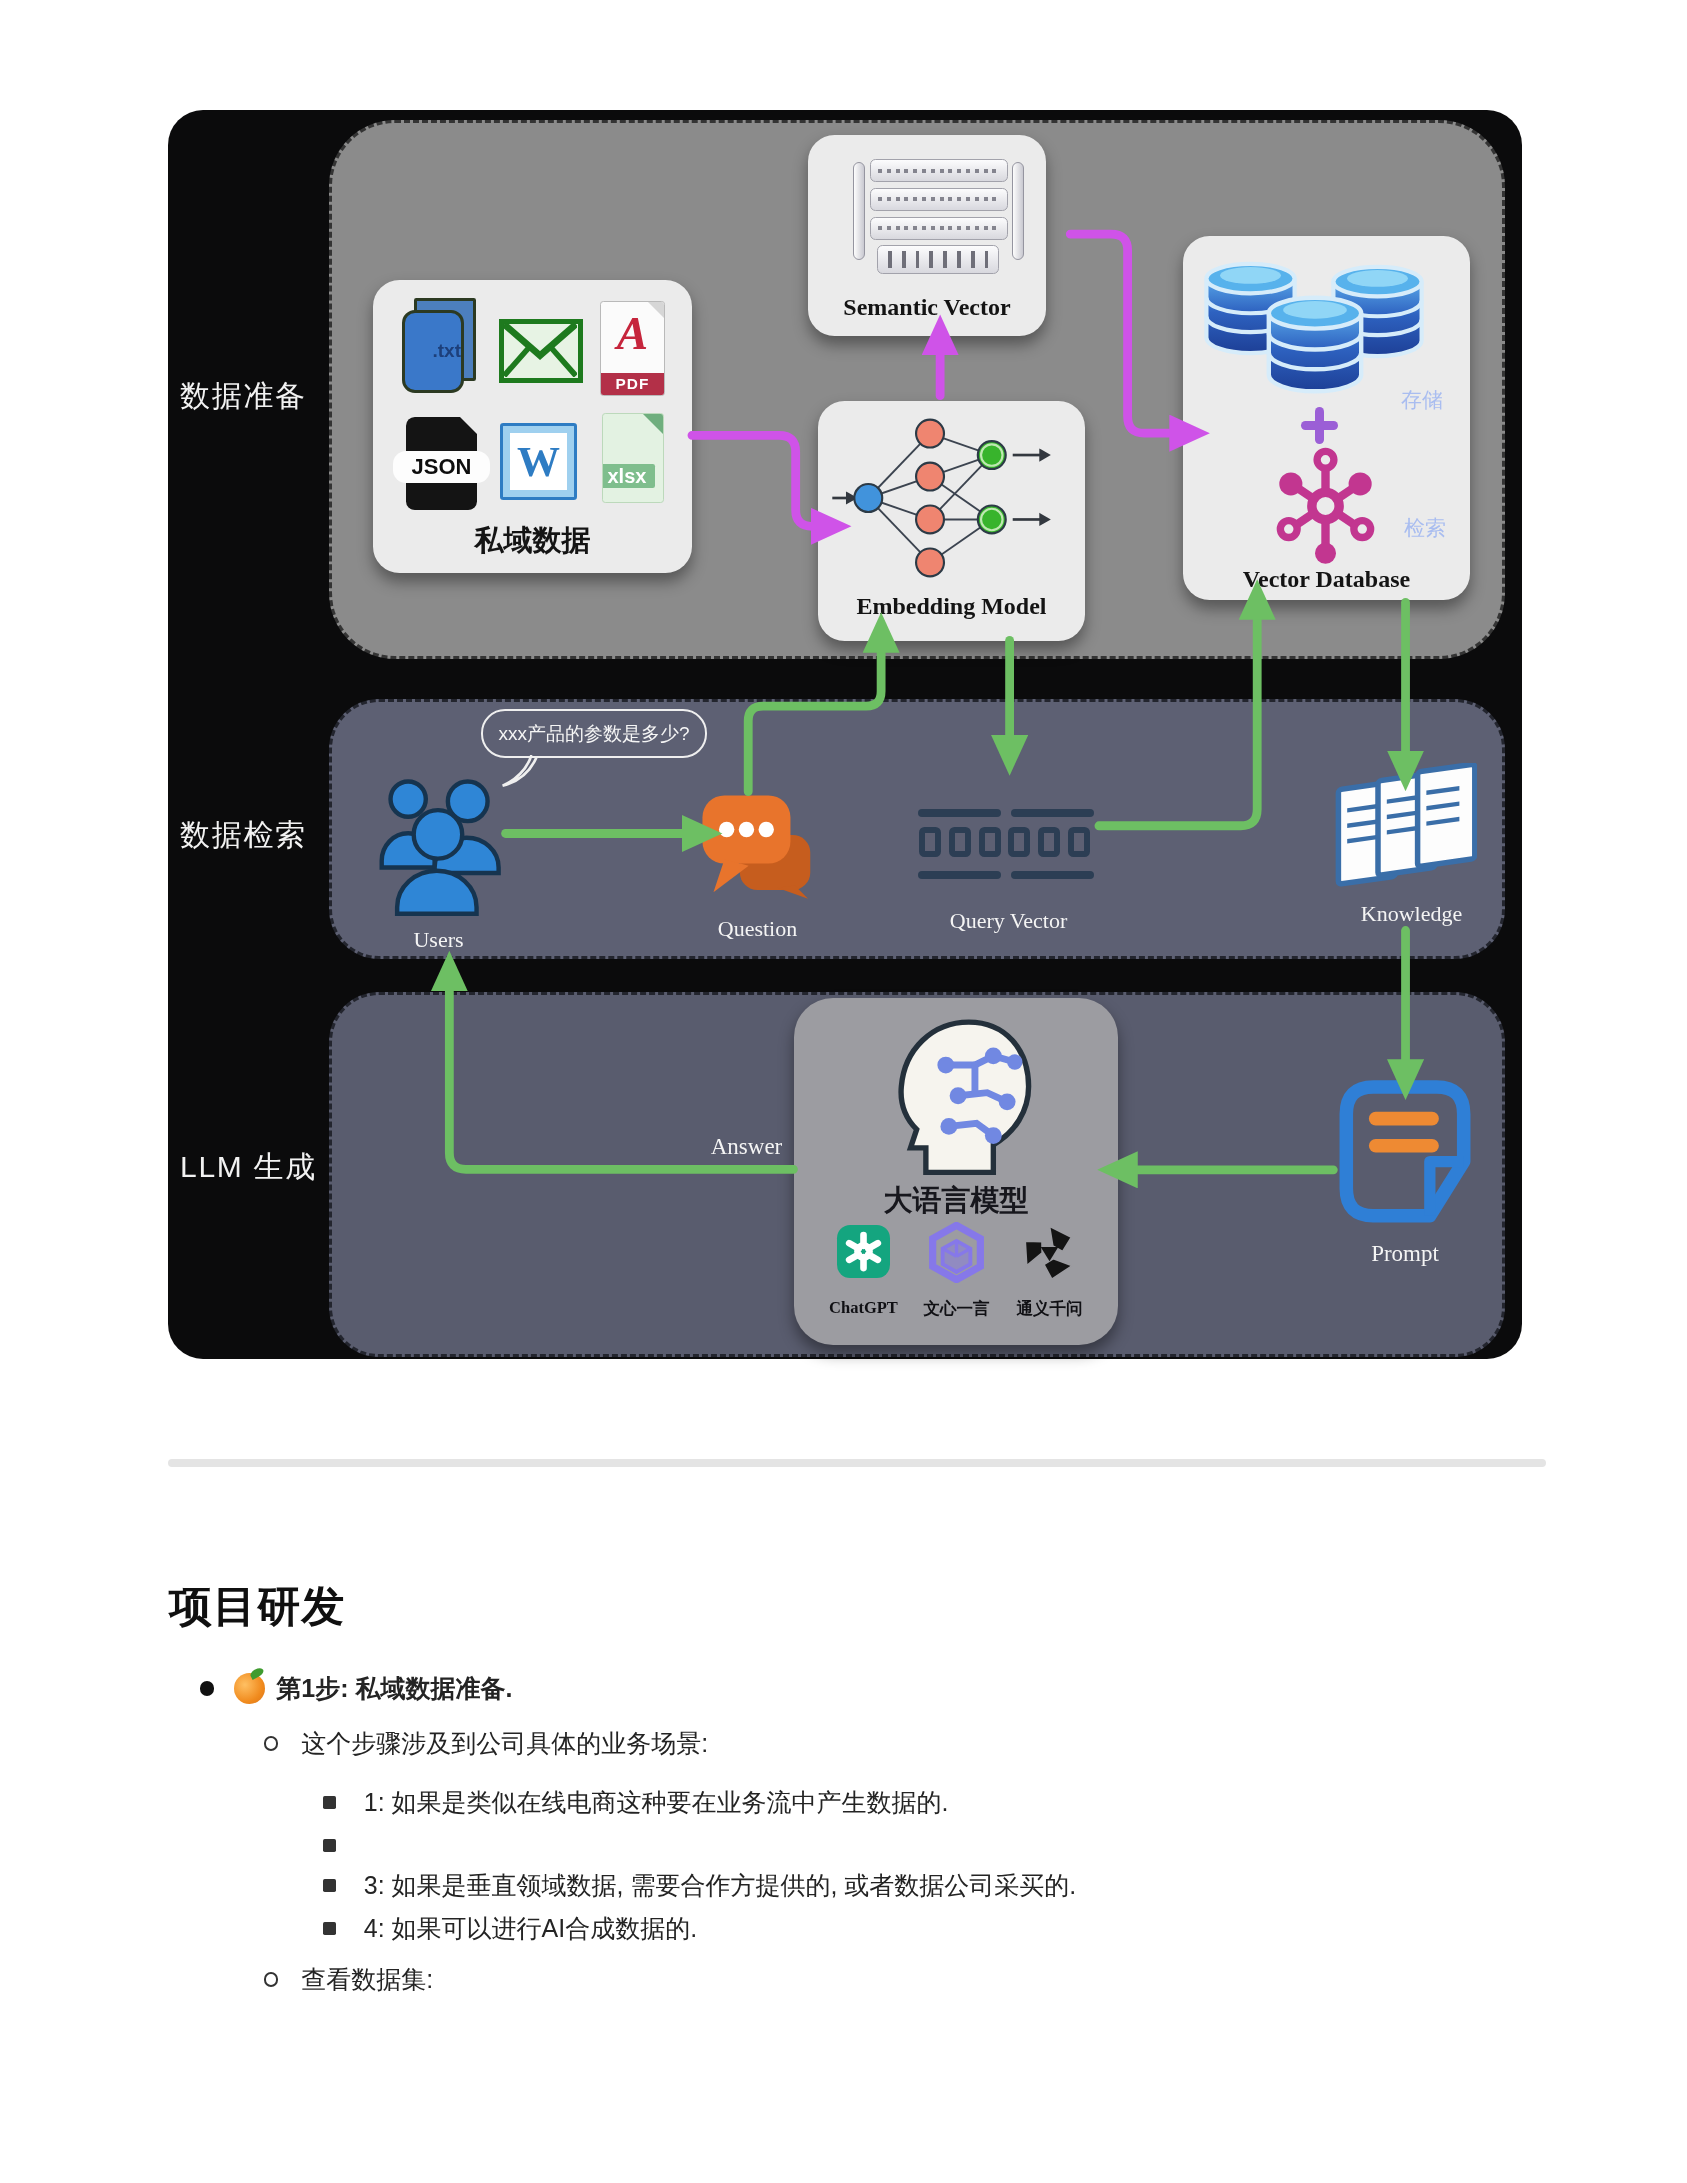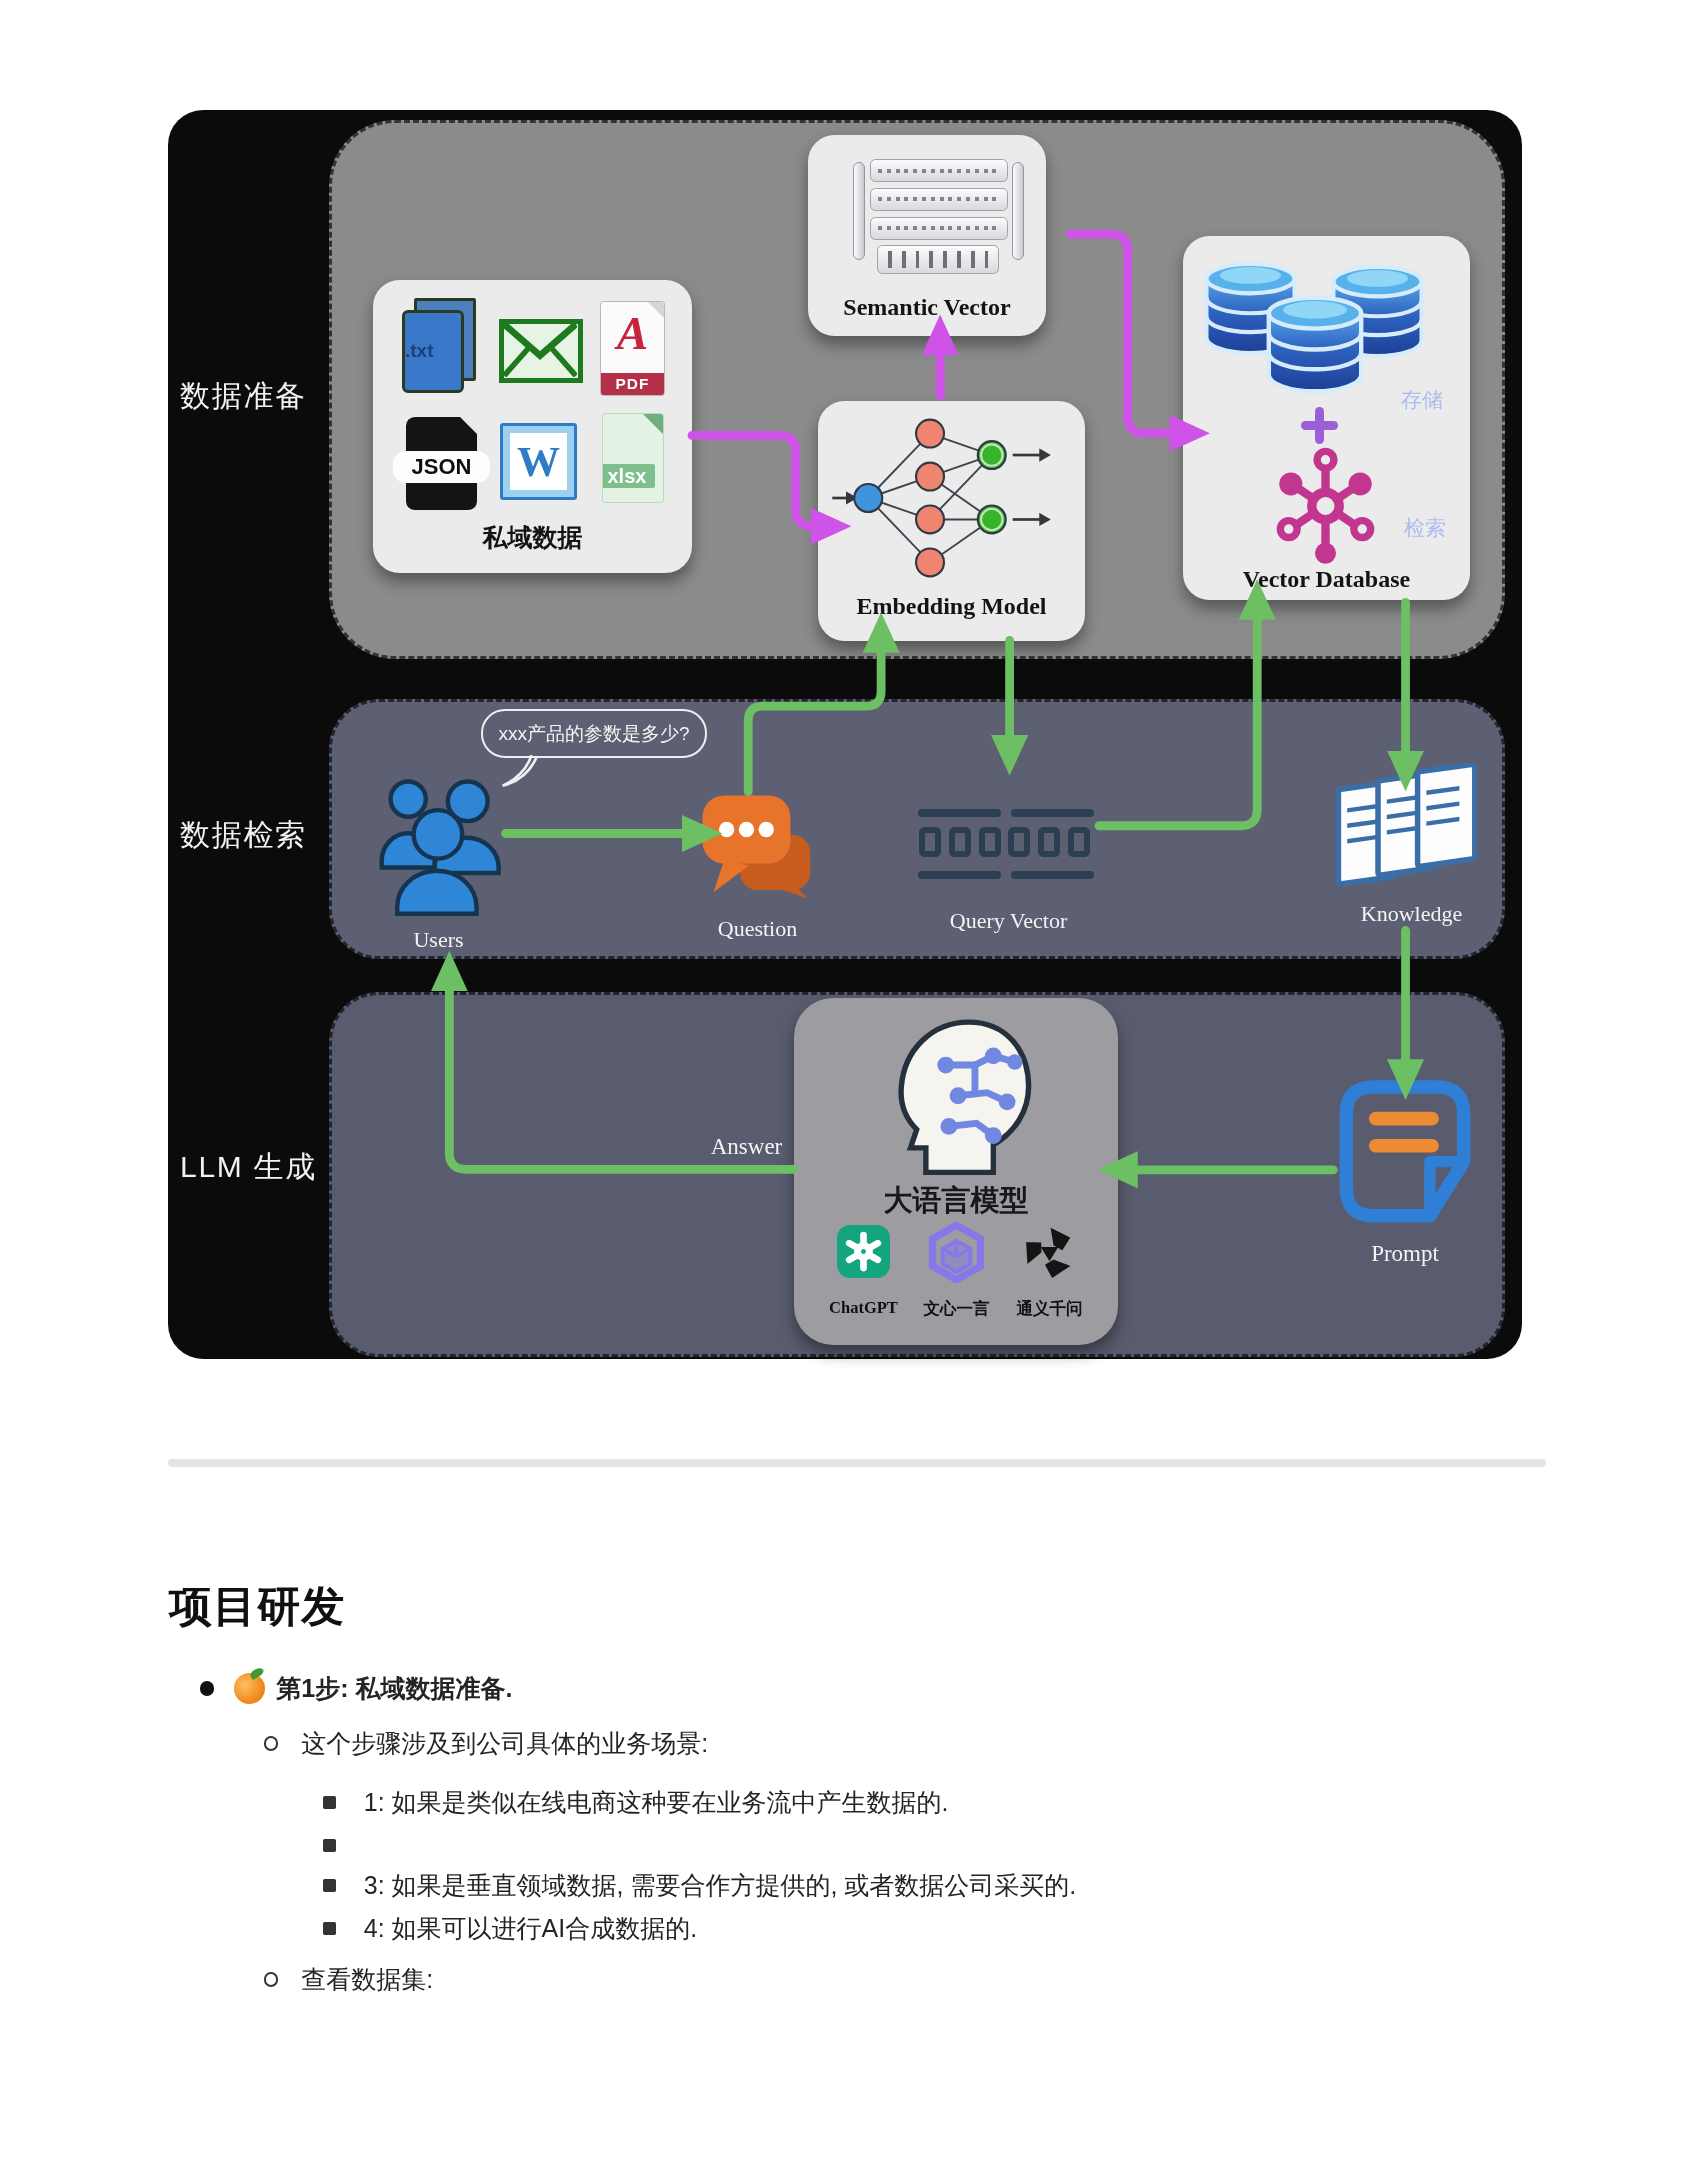--- a/index.html
+++ b/index.html
@@ -28,22 +28,22 @@
   .wlabel{position:absolute;text-align:center;color:#f4f4f4;
           font-family:"Liberation Serif","DejaVu Serif",serif;font-size:22px;white-space:nowrap;}
 
   
   .overlay{position:absolute;left:0;top:0;pointer-events:none;}
 
   
   .file{position:absolute;}
   .pg{position:absolute;box-sizing:border-box;}
   .txt-back{left:12px;top:-8.8px;width:62px;height:83px;background:#4c7fbe;border:3.9px solid #2c3a22;border-radius:2.2px;}
-  .txt-front{left:0;top:3.3px;width:62px;height:83px;background:#3a78c9;border:3.9px solid #2c3a22;border-radius:6px;
-             color:#1d3f7a;font-size:19px;font-weight:bold;display:flex;align-items:center;justify-content:flex-start;}
+  .txt-front{left:0;top:3.3px;width:62px;height:83px;background:#3a78c9;border:3.9px solid #2c3a22;border-radius:13px;
+             color:#1d3f7a;font-size:19px;font-weight:bold;display:flex;align-items:center;justify-content:flex-end;}
   .envelope{box-sizing:border-box;width:84px;height:64px;background:#e7f3e4;border:5.5px solid #1e7a1e;position:relative;}
   .env-flap{position:absolute;left:-1.1px;top:-1.1px;width:100%;height:100%;}
   .pdf-page,.xlsx-page{box-sizing:border-box;background:#fbfbfb;border:1.7px solid #b9b9b9;border-radius:3.3px;position:relative;overflow:hidden;}
   .fold{position:absolute;right:0;top:0;width:0;height:0;}
   .pdf-band{position:absolute;left:0;right:0;bottom:0;height:22px;background:#b33048;color:#fff;
             font-size:15.4px;font-weight:bold;text-align:center;line-height:22px;letter-spacing:1.1px;}
   .pdf-a{position:absolute;left:0;right:0;top:4.4px;text-align:center;color:#c6253c;
          font-family:"Liberation Serif","DejaVu Serif",serif;font-style:italic;font-weight:bold;font-size:47px;}
   .json-file{position:absolute;left:13.2px;top:0;width:71px;height:93px;background:#141414;border-radius:8.8px;}
   .json-fold{position:absolute;right:-0.6px;top:-0.6px;width:0;height:0;border-left:19px solid transparent;border-top:19px solid #ebebeb;}
@@ -161,21 +161,21 @@
         <div class="word">
             <div class="word-inner">W</div>
           </div>
       </div>
       <div class="file" style="left:229px;top:133px;">
         <div class="xlsx-page" style="width:62px;height:90px;background:#e3f2e2;border-color:#bcd9bb;">
           <div class="fold" style="border-left:20px solid transparent;border-top:20px solid #6fae7e;"></div>
           <div class="xlsx-band">xlsx</div>
         </div>
       </div>
-      <div class="caption" style="top:241px;font-family:'Liberation Sans','DejaVu Sans',sans-serif;font-size:25px;">私域数据</div>
+      <div class="caption" style="top:241px;font-family:'Liberation Sans','DejaVu Sans',sans-serif;font-size:29px;">私域数据</div>
     </div>
 
     <div class="wbox" style="left:640px;top:25px;width:238px;height:201px;">
       <div class="sv-icon" style="left:45px;top:21px;width:171px;height:127px;">
         <div class="sv-rail" style="left:0;top:5.5px;"></div>
         <div class="sv-rail" style="right:0;top:5.5px;"></div>
         <div class="sv-row" style="top:3.3px;">
             <div class="sv-dots"></div>
           </div>
         <div class="sv-row" style="top:32px;">

